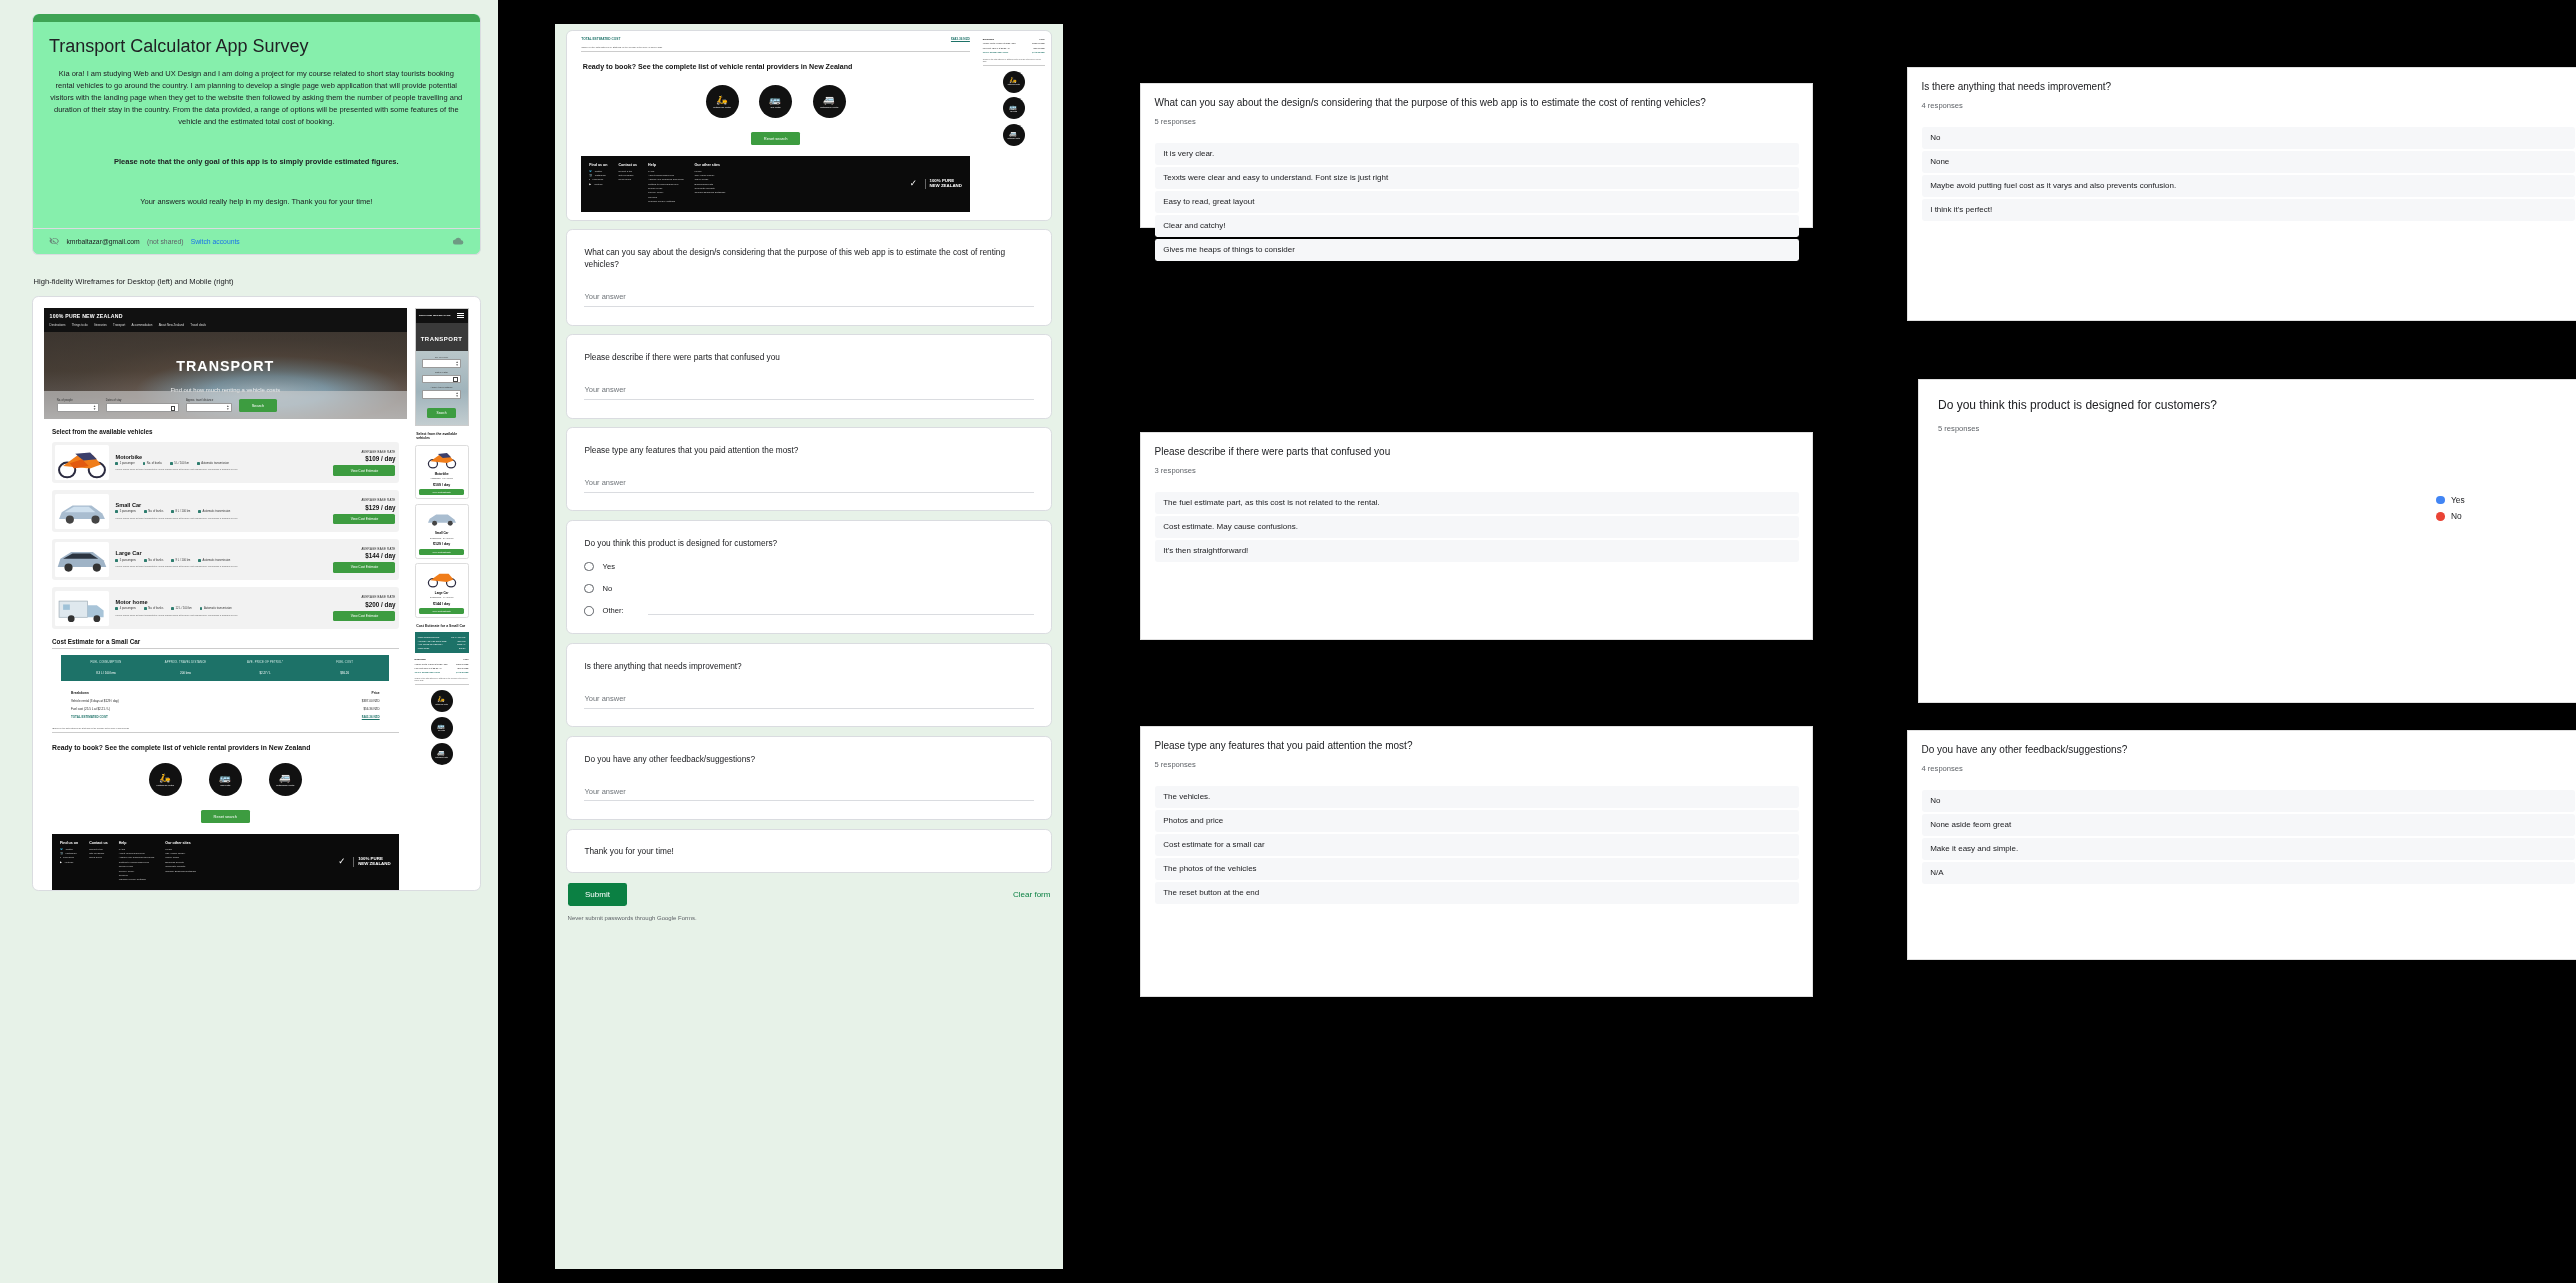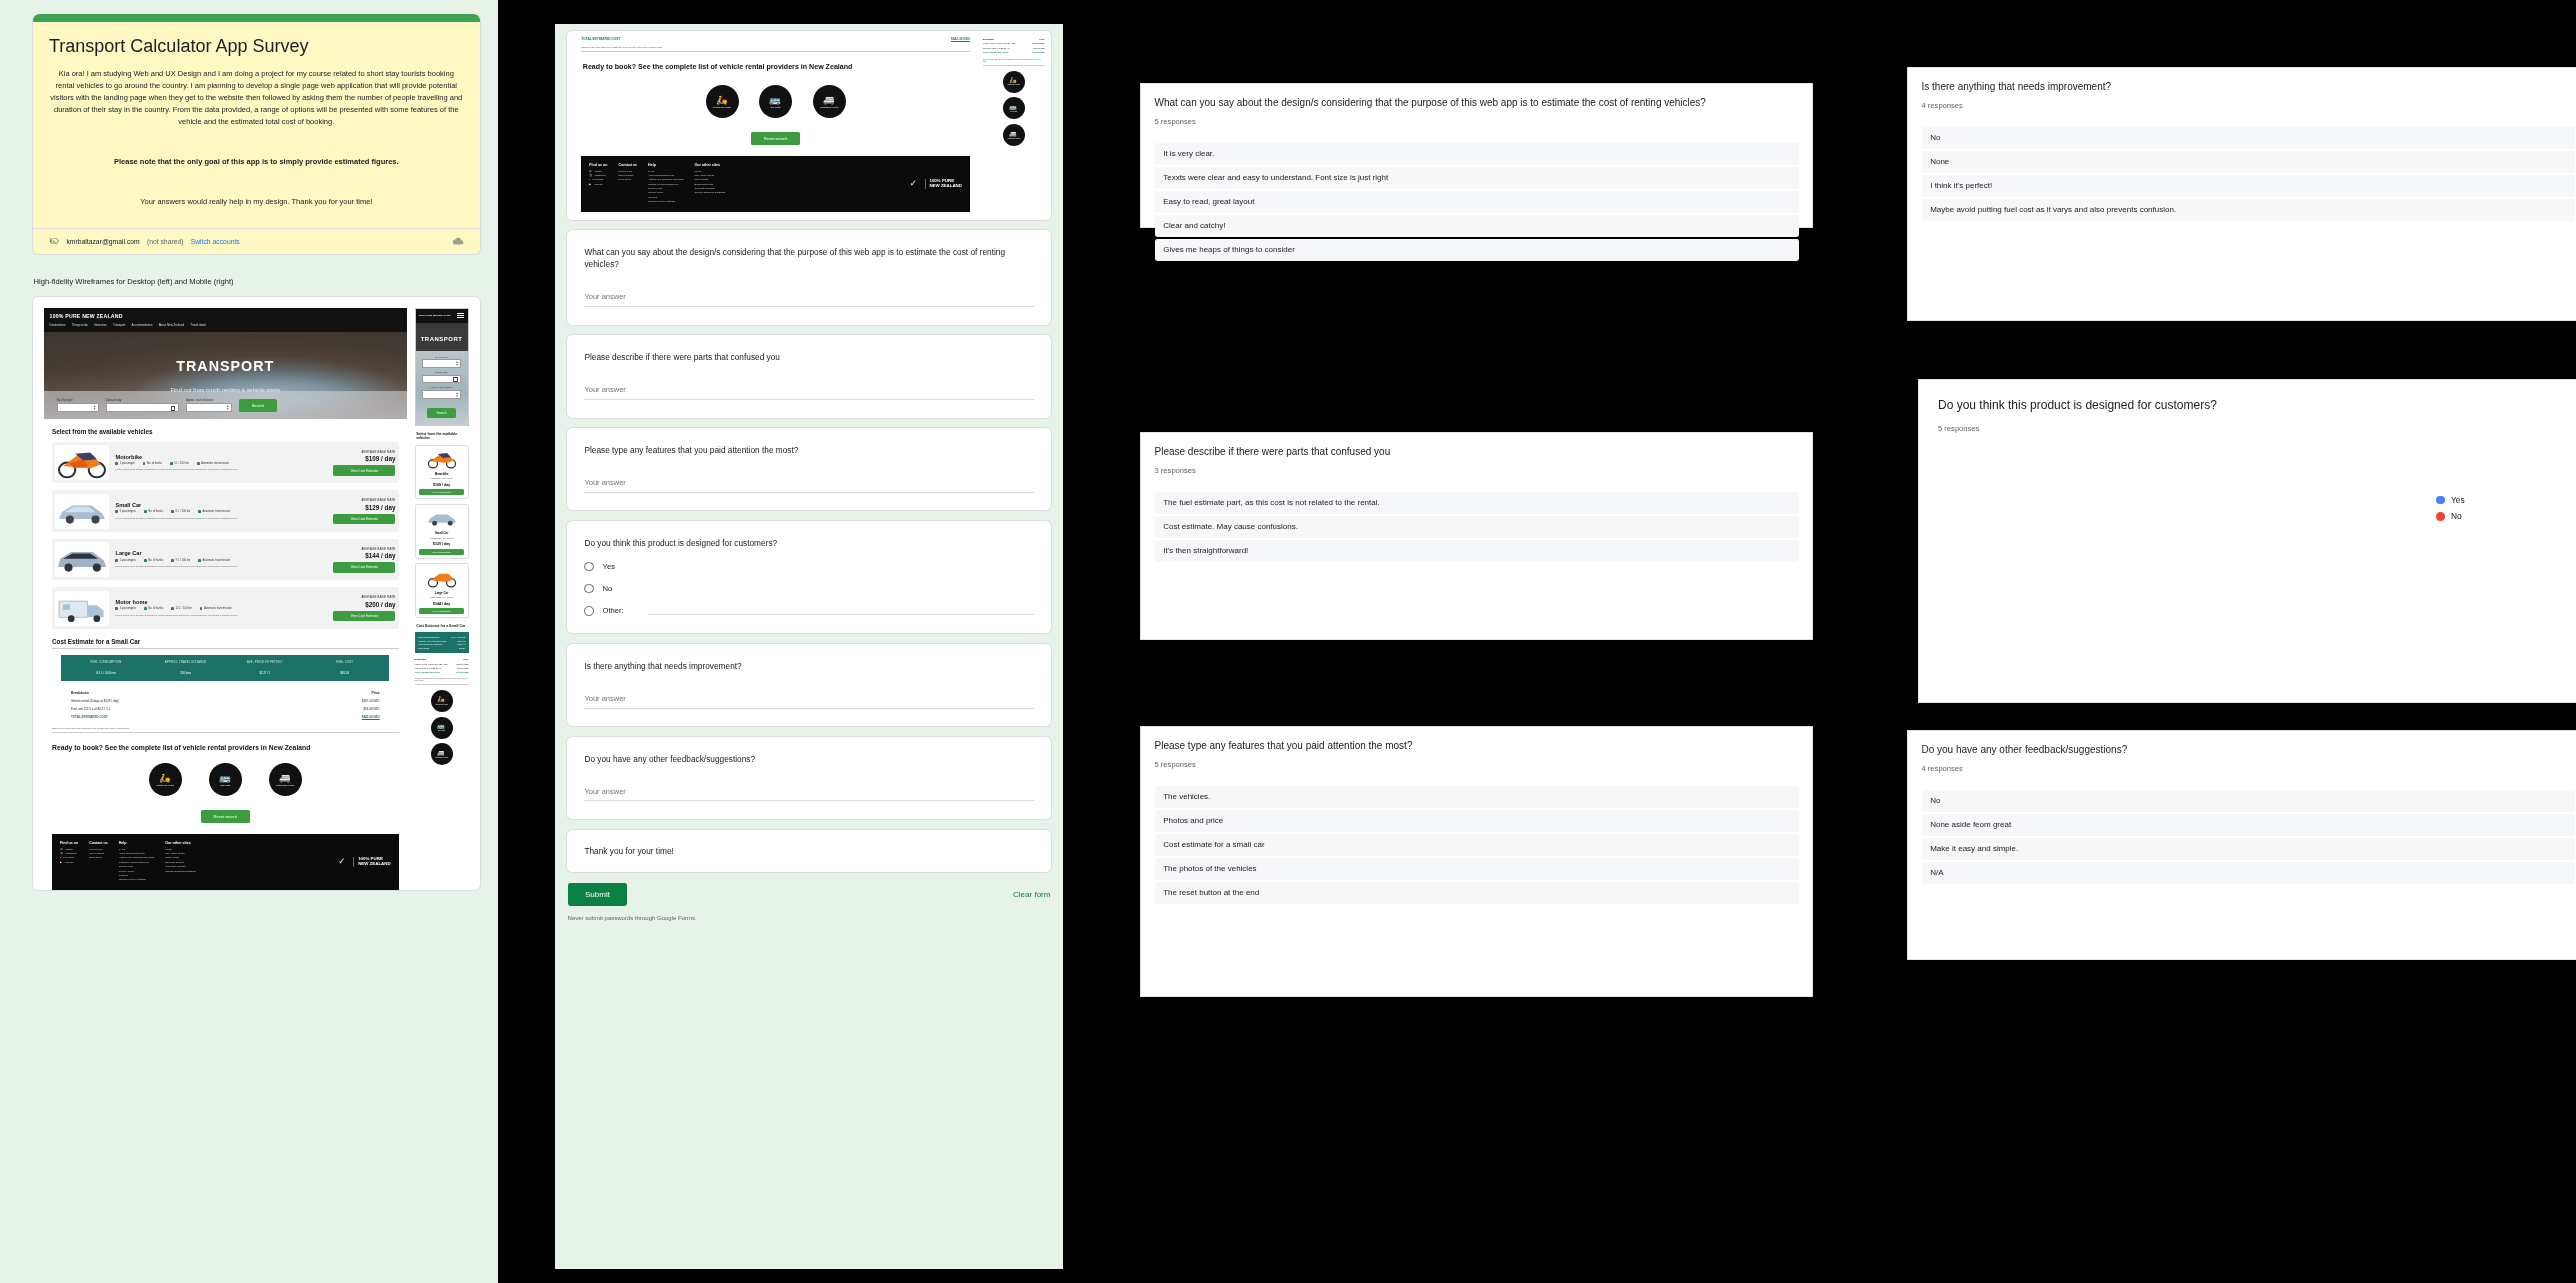--- a/index.html
+++ b/index.html
@@ -12,21 +12,21 @@
   }
   .stage { position: relative; width: 2576px; height: 1283px; background:#000; }
 
   
   #col-form-live {
     position:absolute; left:0; top:0; width:498px; height:1283px;
     background:#e7f2e8; overflow:hidden;
   }
   #col-form-live .inner { padding: 14.3px 17.4px 0 32px; }
   .gf-card {
-    background:#fef9c3; border:0.8px solid #dadce0; border-radius:6.3px;
+    background:#86efac; border:0.8px solid #dadce0; border-radius:6.3px;
     margin-bottom:11px; position:relative; overflow:hidden;
   }
   .gf-header-card { border-top:0; }
   .gf-accent { height:8px; background:#3ea454; border-radius:6.3px 6.3px 0 0; }
   .gf-header-body { padding:12.7px 16px 11px 16px; }
   .gf-title {
     font-size:18px; font-weight:400; color:#202124; letter-spacing:0;
     line-height:1.25; margin-bottom:10.3px;
   }
   .gf-desc { font-size:7.5px; line-height:1.62; color:#202124;text-align:center; }
@@ -994,22 +994,22 @@
     </div>
   </div>
 
   <div class="r-card" style="left:1907px; top:67px; width:682px; height:254px;">
     <div class="r-pad">
       <div class="r-qt">Is there anything that needs improvement?</div>
       <div class="r-count">4 responses</div>
       <div class="r-list">
         <div class="r-item">No</div>
         <div class="r-item">None</div>
+        <div class="r-item">Maybe avoid putting fuel cost as it varys and also prevents confusion.</div>
         <div class="r-item">I think it's perfect!</div>
-        <div class="r-item">Maybe avoid putting fuel cost as it varys and also prevents confusion.</div>
       </div>
     </div>
   </div>
 
   <div class="r-card" style="left:1918px; top:379px; width:670px; height:324px;">
     <div class="r-pad" style="padding:17.4px 19px;">
       <div class="r-qt" style="font-size:12px">Do you think this product is designed for customers?</div>
       <div class="r-count" style="margin-top:9.5px">5 responses</div>
     </div>
     <div class="r-legend" style="left:517px; top:115px;">

